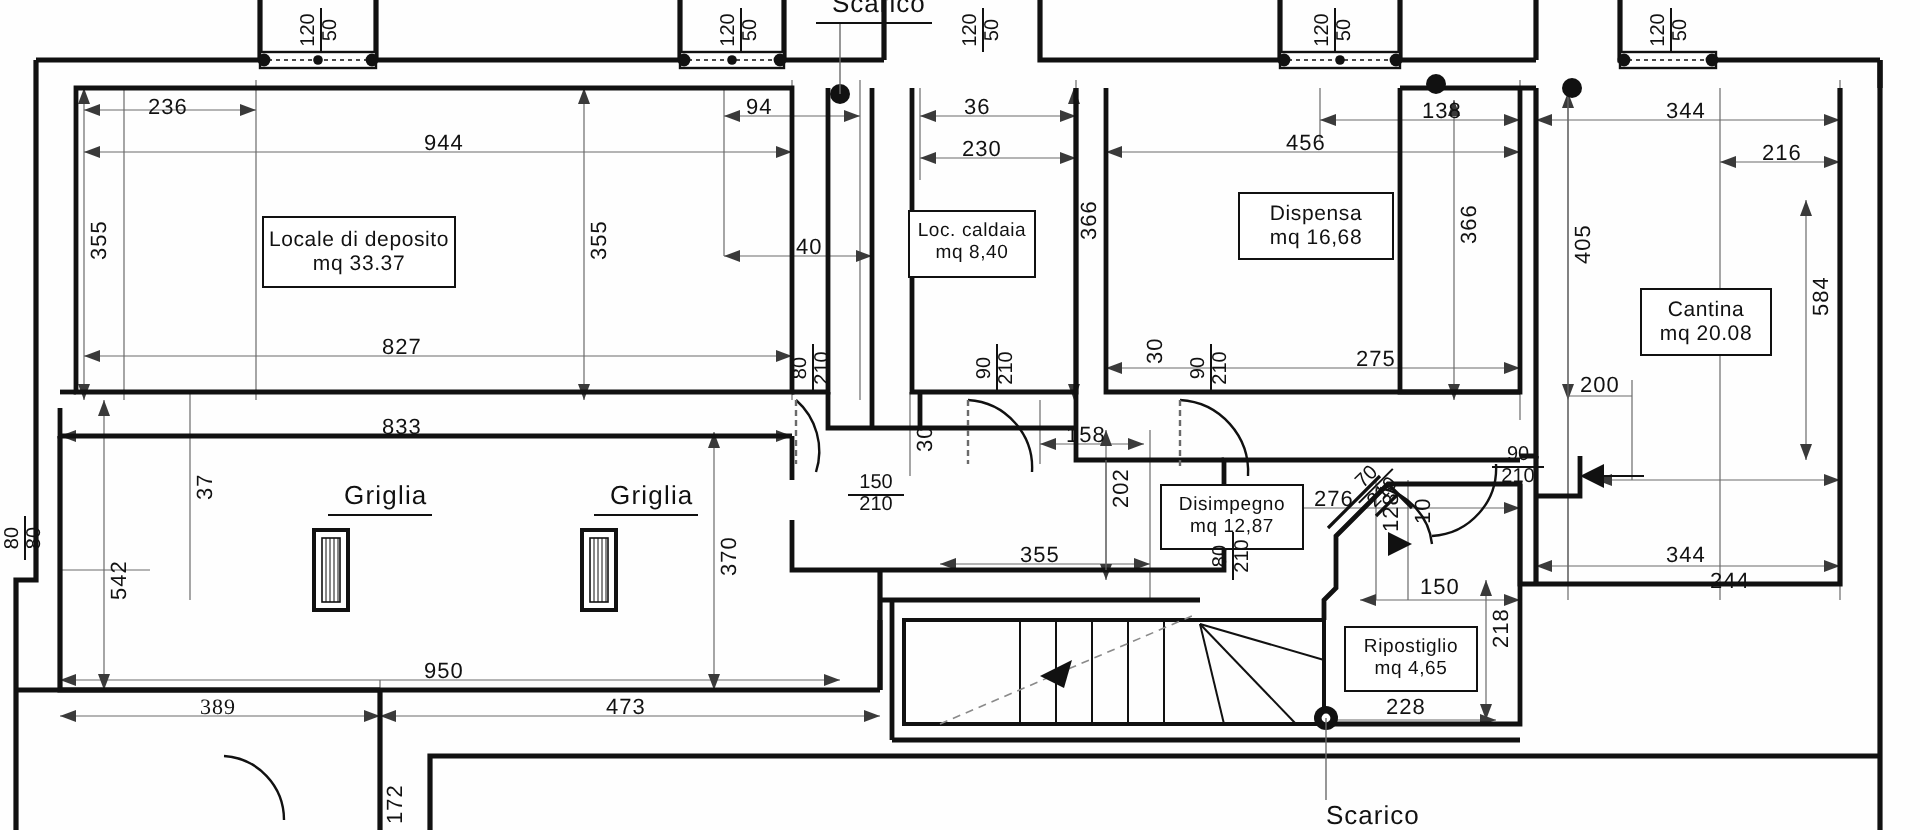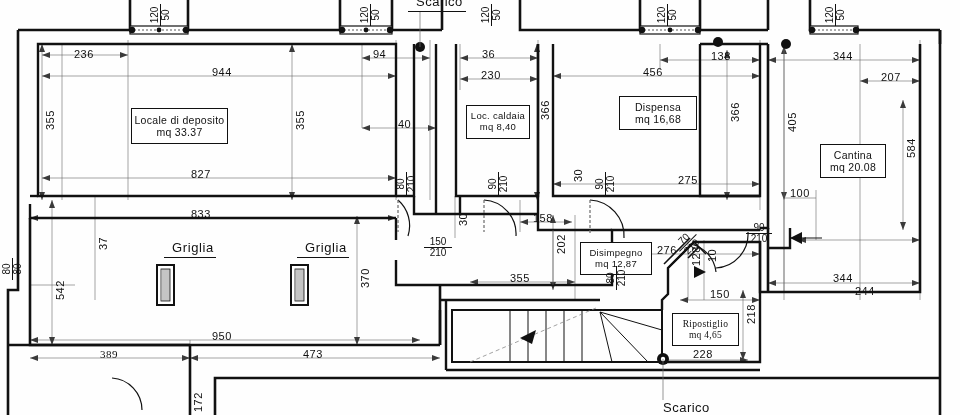--- a/index.html
+++ b/index.html
@@ -325,41 +325,41 @@
       <line x1="420" y1="12" x2="420" y2="47"></line>
       <line x1="663" y1="359" x2="663" y2="400"></line>
     </g>
   </svg>
 
   <div class="room" style="left:131px;top:108px;width:95px;height:34px;">
     <span>Locale di deposito</span>
     <span>mq 33.37</span>
   </div>
 
-  <div class="room" style="left:466px;top:105px;width:62px;height:32px;font-size:9.5px;">
+  <div class="room" style="left:454px;top:105px;width:62px;height:32px;font-size:9.5px;">
     <span>Loc. caldaia</span>
     <span>mq 8,40</span>
   </div>
 
   <div class="room" style="left:619px;top:96px;width:76px;height:32px;">
     <span>Dispensa</span>
     <span>mq 16,68</span>
   </div>
 
   <div class="room" style="left:820px;top:144px;width:64px;height:32px;">
     <span>Cantina</span>
     <span>mq 20.08</span>
   </div>
 
   <div class="room" style="left:580px;top:242px;width:70px;height:31px;font-size:9.5px;">
     <span>Disimpegno</span>
     <span>mq 12,87</span>
   </div>
 
-  <div class="room" style="left:672px;top:313px;width:65px;height:31px;font-size:9.5px;font-family:Liberation Serif, serif;">
+  <div class="room" style="left:672px;top:313px;width:65px;height:31px;font-size:9.5px;">
     <span>Ripostiglio</span>
     <span>mq 4,65</span>
   </div>
 
 
   <div class="grg" style="left:172px;top:240px;">Griglia</div>
   <div class="grg" style="left:305px;top:240px;">Griglia</div>
   <div class="scar" style="left:416px;top:-6px;">Scarico</div>
   <div class="scar" style="left:663px;top:400px;">Scarico</div>
 
@@ -378,22 +378,22 @@
   <div class="lbl dim" style="left:398px;top:118px;">40</div>
   <div class="lbl dim" style="left:482px;top:48px;">36</div>
   <div class="lbl dim" style="left:481px;top:69px;">230</div>
   <div class="lbl dim" style="left:533px;top:212px;">158</div>
   <div class="lbl dim" style="left:510px;top:272px;">355</div>
   <div class="lbl dim" style="left:643px;top:66px;">456</div>
   <div class="lbl dim" style="left:678px;top:174px;">275</div>
   <div class="lbl dim" style="left:657px;top:244px;">276</div>
   <div class="lbl dim" style="left:711px;top:50px;">138</div>
   <div class="lbl dim" style="left:833px;top:50px;">344</div>
-  <div class="lbl dim" style="left:881px;top:71px;">207</div>
-  <div class="lbl dim" style="left:790px;top:187px;">100</div>
+  <div class="lbl dim" style="left:881px;top:71px;">216</div>
+  <div class="lbl dim" style="left:790px;top:187px;">200</div>
   <div class="lbl dim" style="left:855px;top:263px;margin-top:22px;">244</div>
   <div class="lbl dim" style="left:833px;top:272px;">344</div>
   <div class="lbl dim" style="left:710px;top:288px;">150</div>
   <div class="lbl dim" style="left:693px;top:348px;">228</div>
 
   <div class="lbl dimv" style="left:44px;top:130px;transform:rotate(-90deg);">355</div>
   <div class="lbl dimv" style="left:294px;top:130px;transform:rotate(-90deg);">355</div>
   <div class="lbl dimv" style="left:97px;top:250px;transform:rotate(-90deg);">37</div>
   <div class="lbl dimv" style="left:54px;top:300px;transform:rotate(-90deg);">542</div>
   <div class="lbl dimv" style="left:359px;top:288px;transform:rotate(-90deg);">370</div>

